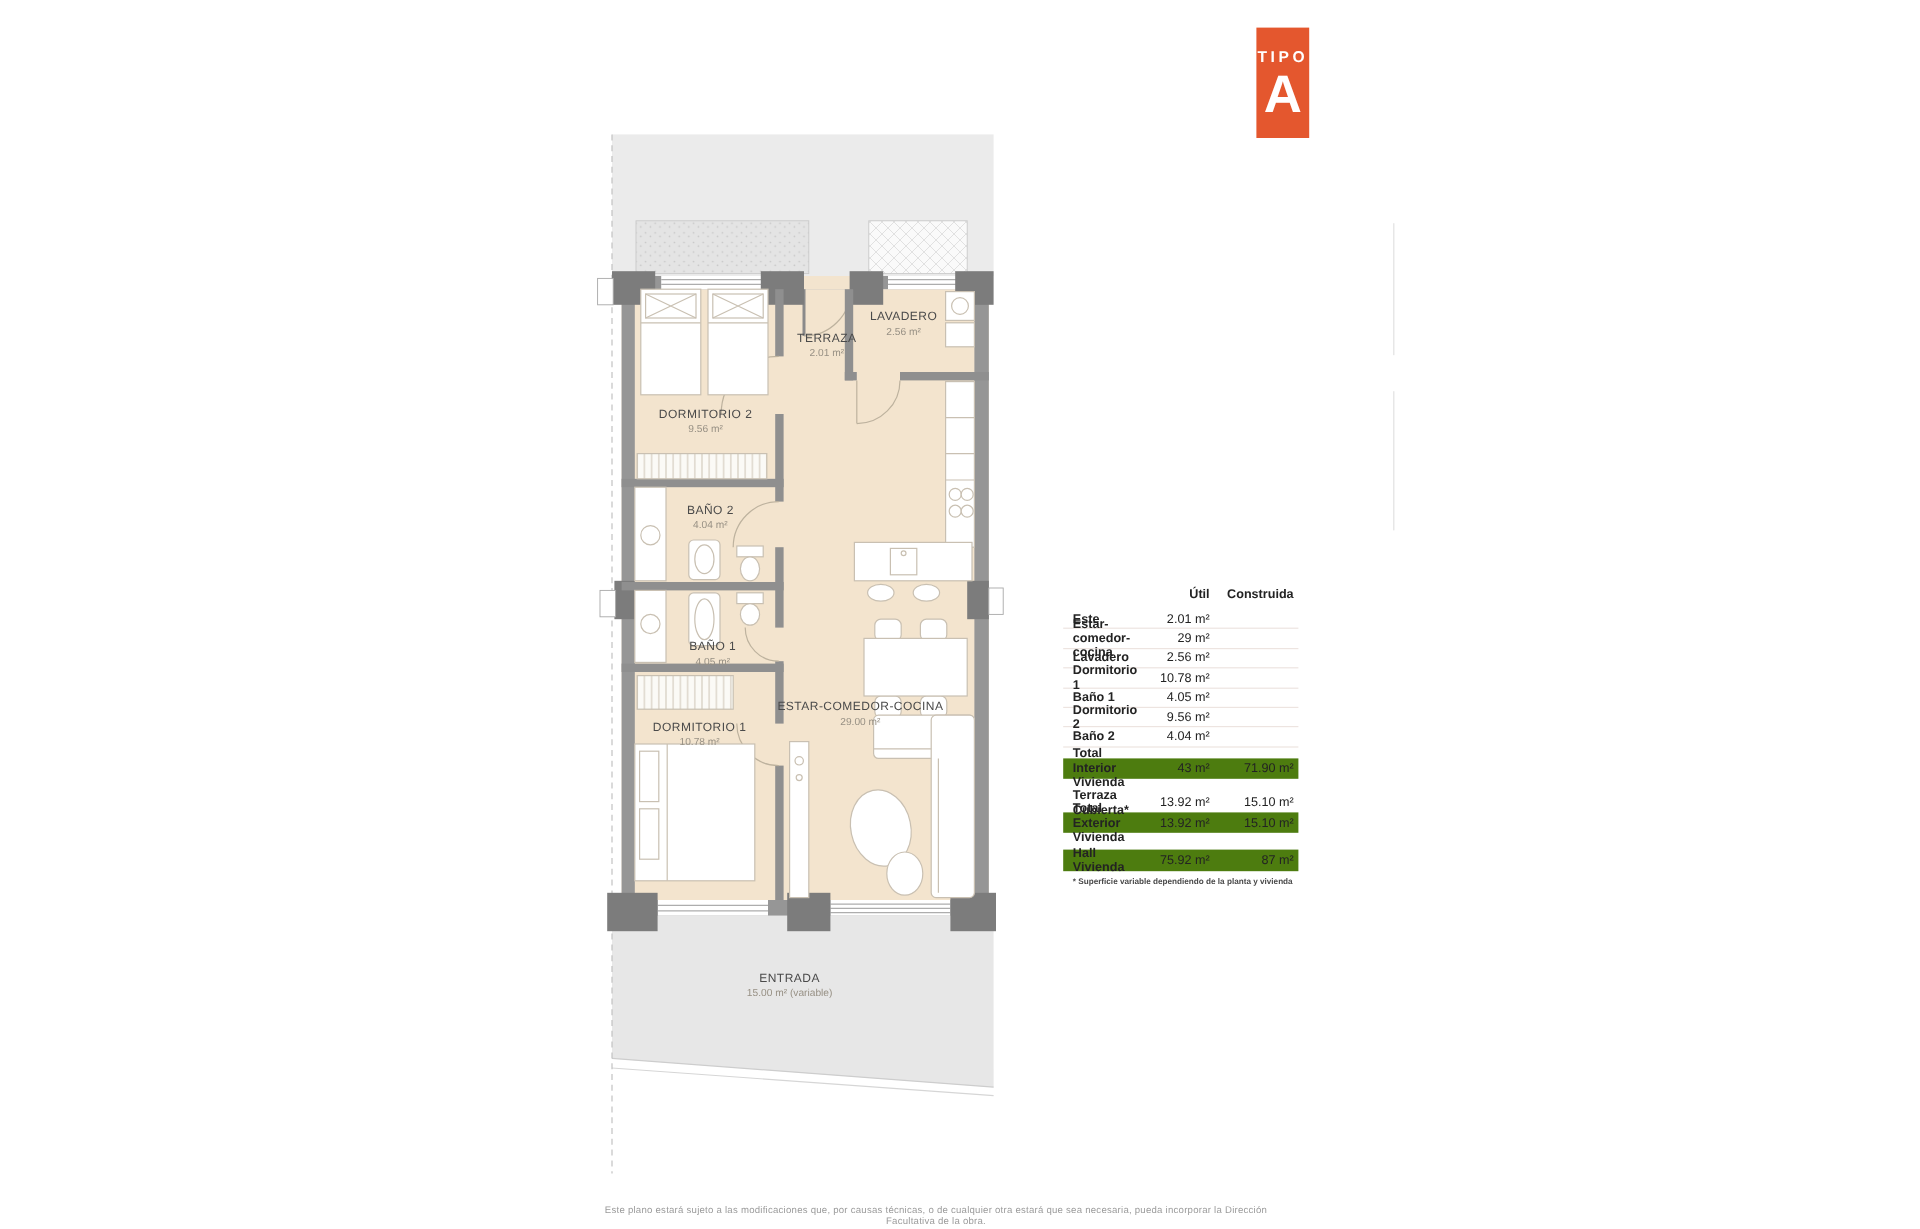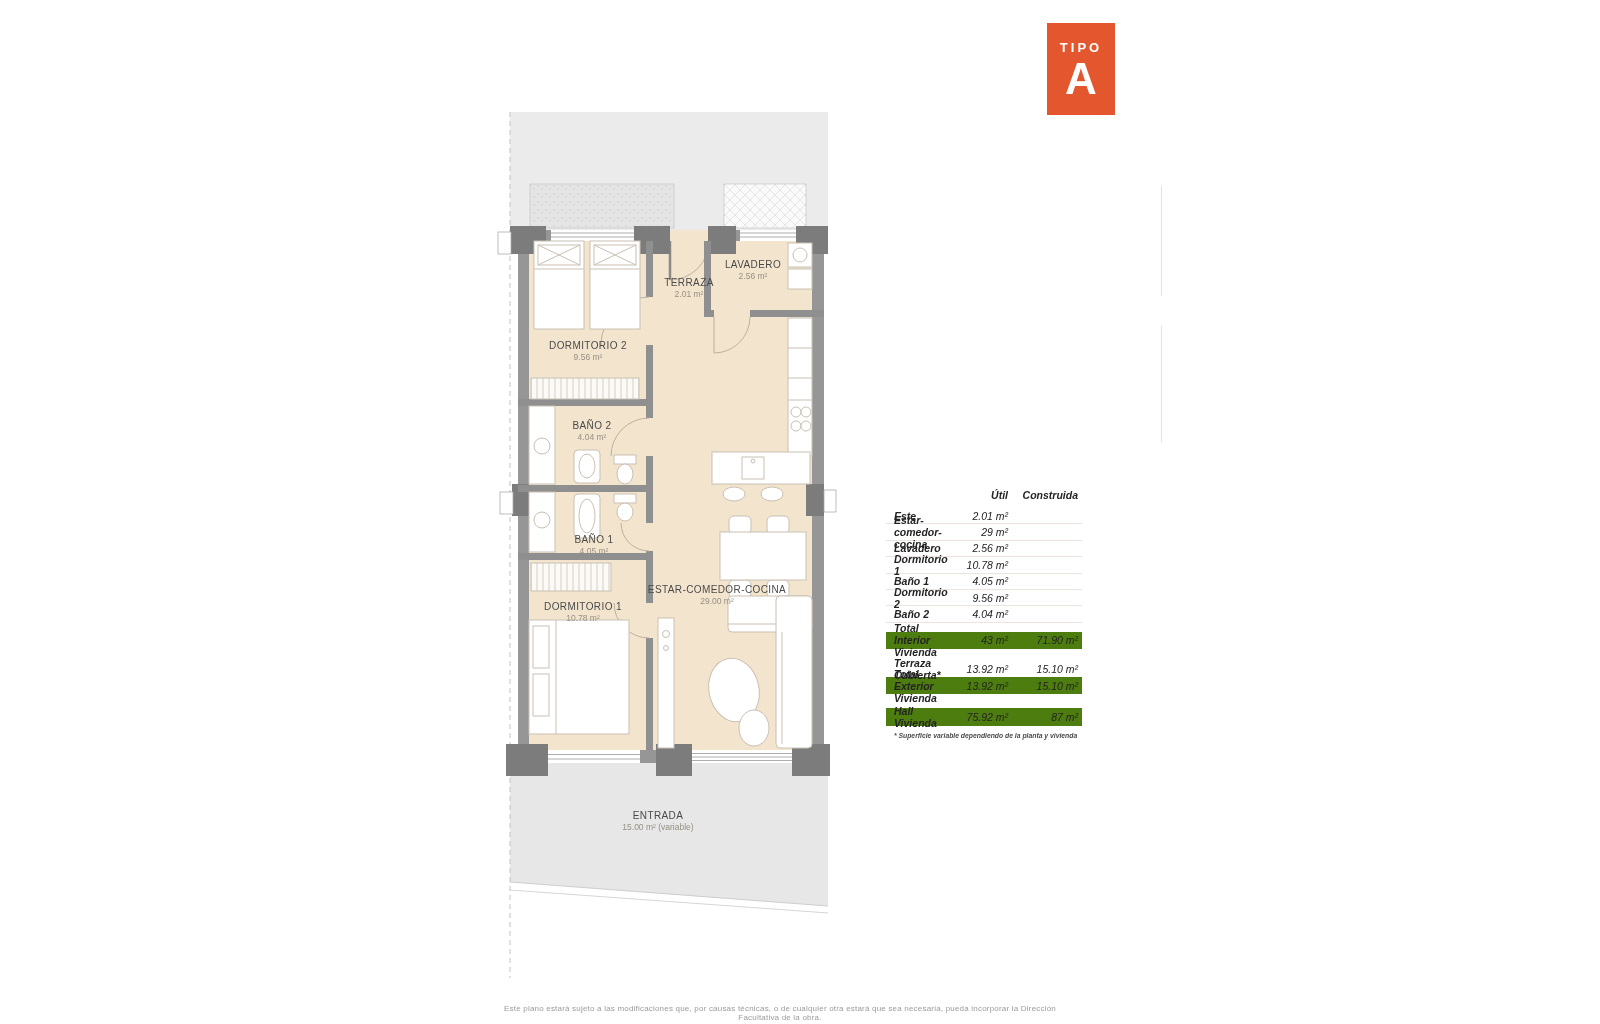--- a/index.html
+++ b/index.html
@@ -6,27 +6,27 @@
   .page{position:relative;width:1600px;height:1024px;background:#ffffff;overflow:hidden;
         font-family:"Liberation Sans",sans-serif;}
   .plan-svg{position:absolute;left:0;top:0;}
 
   
   .room-label{position:absolute;transform:translateX(-50%);text-align:center;white-space:nowrap;}
   .room-label .rn{font-size:10px;font-weight:500;letter-spacing:.4px;color:#4a4a4a;}
   .room-label .ra{font-size:8.5px;color:#979084;margin-top:1px;}
 
   
-  .badge{position:absolute;left:1047px;top:23px;width:68px;height:92px;background:#E4572E;
+  .badge{position:absolute;left:1047px;top:23px;width:44px;height:92px;background:#E4572E;
          color:#fff;text-align:center;}
   .badge .tipo{font-size:13px;font-weight:700;letter-spacing:3px;margin-top:17px;}
   .badge .letter{font-size:44px;font-weight:700;line-height:46px;margin-top:1px;}
 
   
-  .area-table{position:absolute;left:886px;top:487px;width:196px;font-size:10.5px;color:#232323;font-style:italic;}
+  .area-table{position:absolute;left:886px;top:487px;width:196px;font-size:10.5px;color:#232323;}
   .trow{display:flex;align-items:center;height:15.4px;padding:0 4px 0 8px;}
   .trow .lbl{flex:1;font-weight:700;}
   .trow .util{width:58px;text-align:right;font-weight:400;}
   .trow .con{width:60px;text-align:right;font-weight:400;padding-left:10px;}
   .thead{height:16px;margin-bottom:5px;}
   .thead .util,.thead .con{font-weight:700;}
   .rule{border-bottom:1px solid #EDE4E0;}
   .pink{background:#4d7c0f;height:17px;}
   .gap9{height:9px;} .gap13{height:13px;} .gap14{height:14px;}
   .footnote{margin-top:6px;padding-left:8px;font-size:6.8px;font-weight:700;color:#4a4a4a;}

